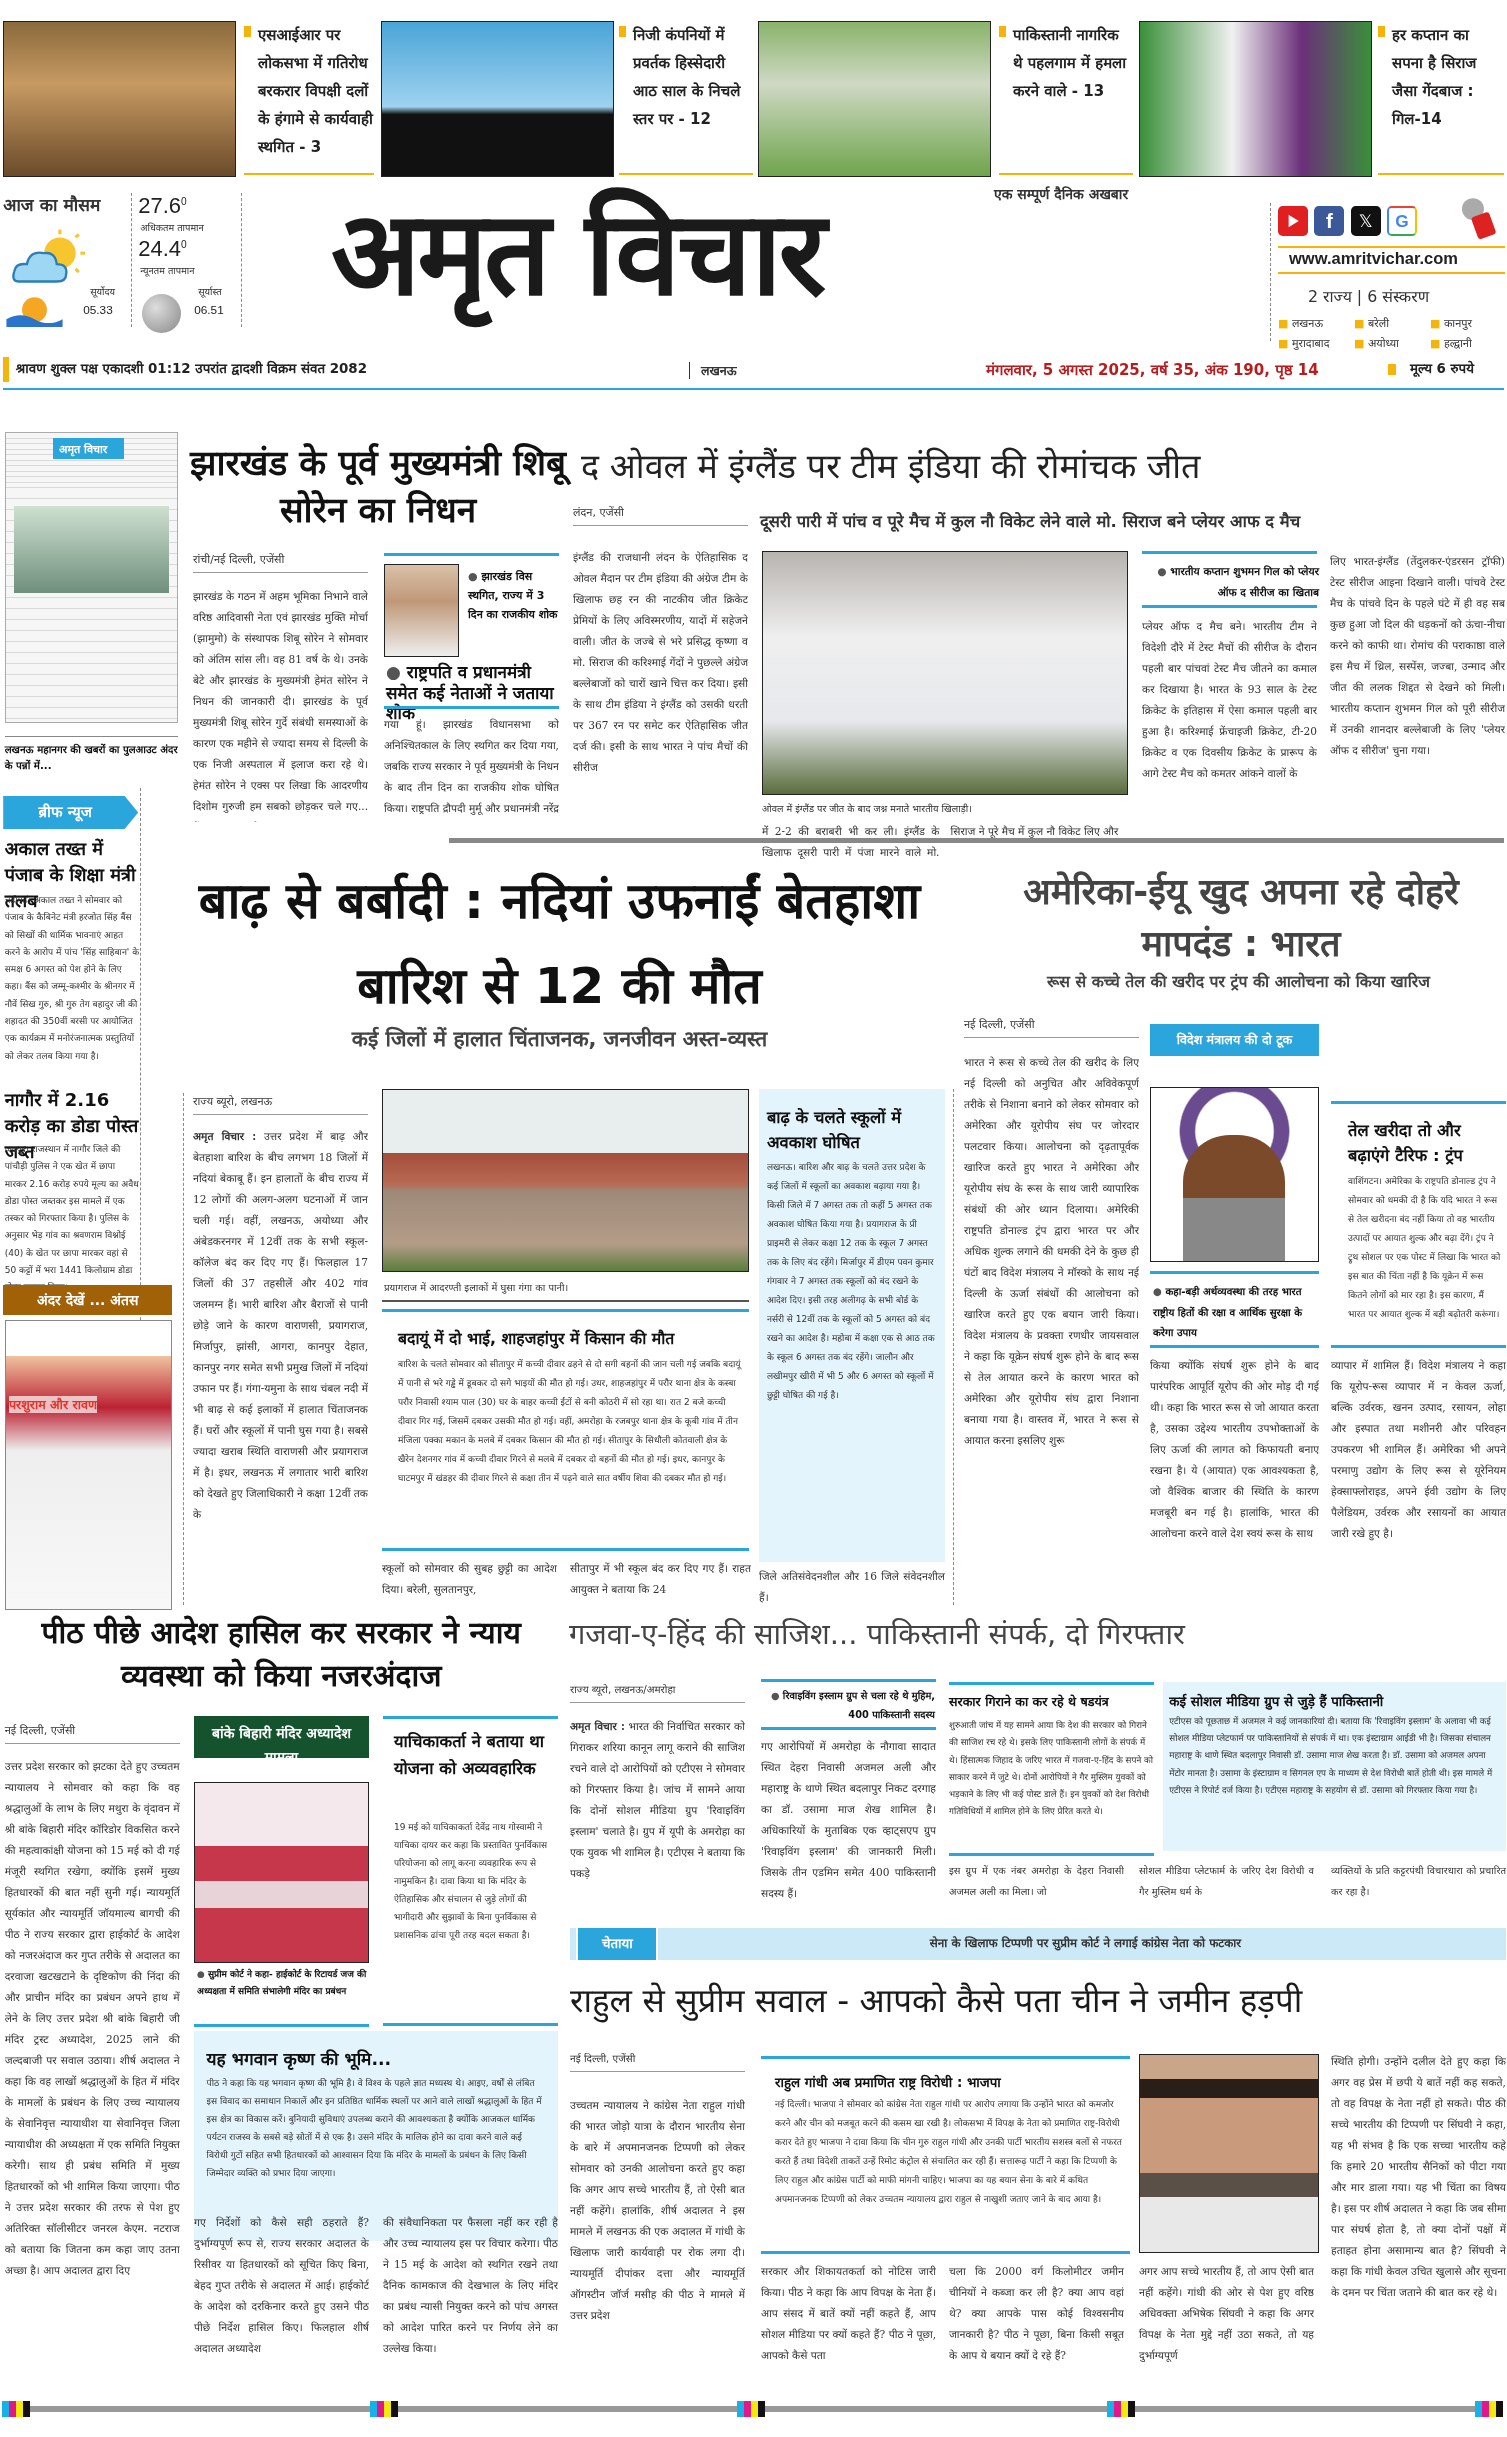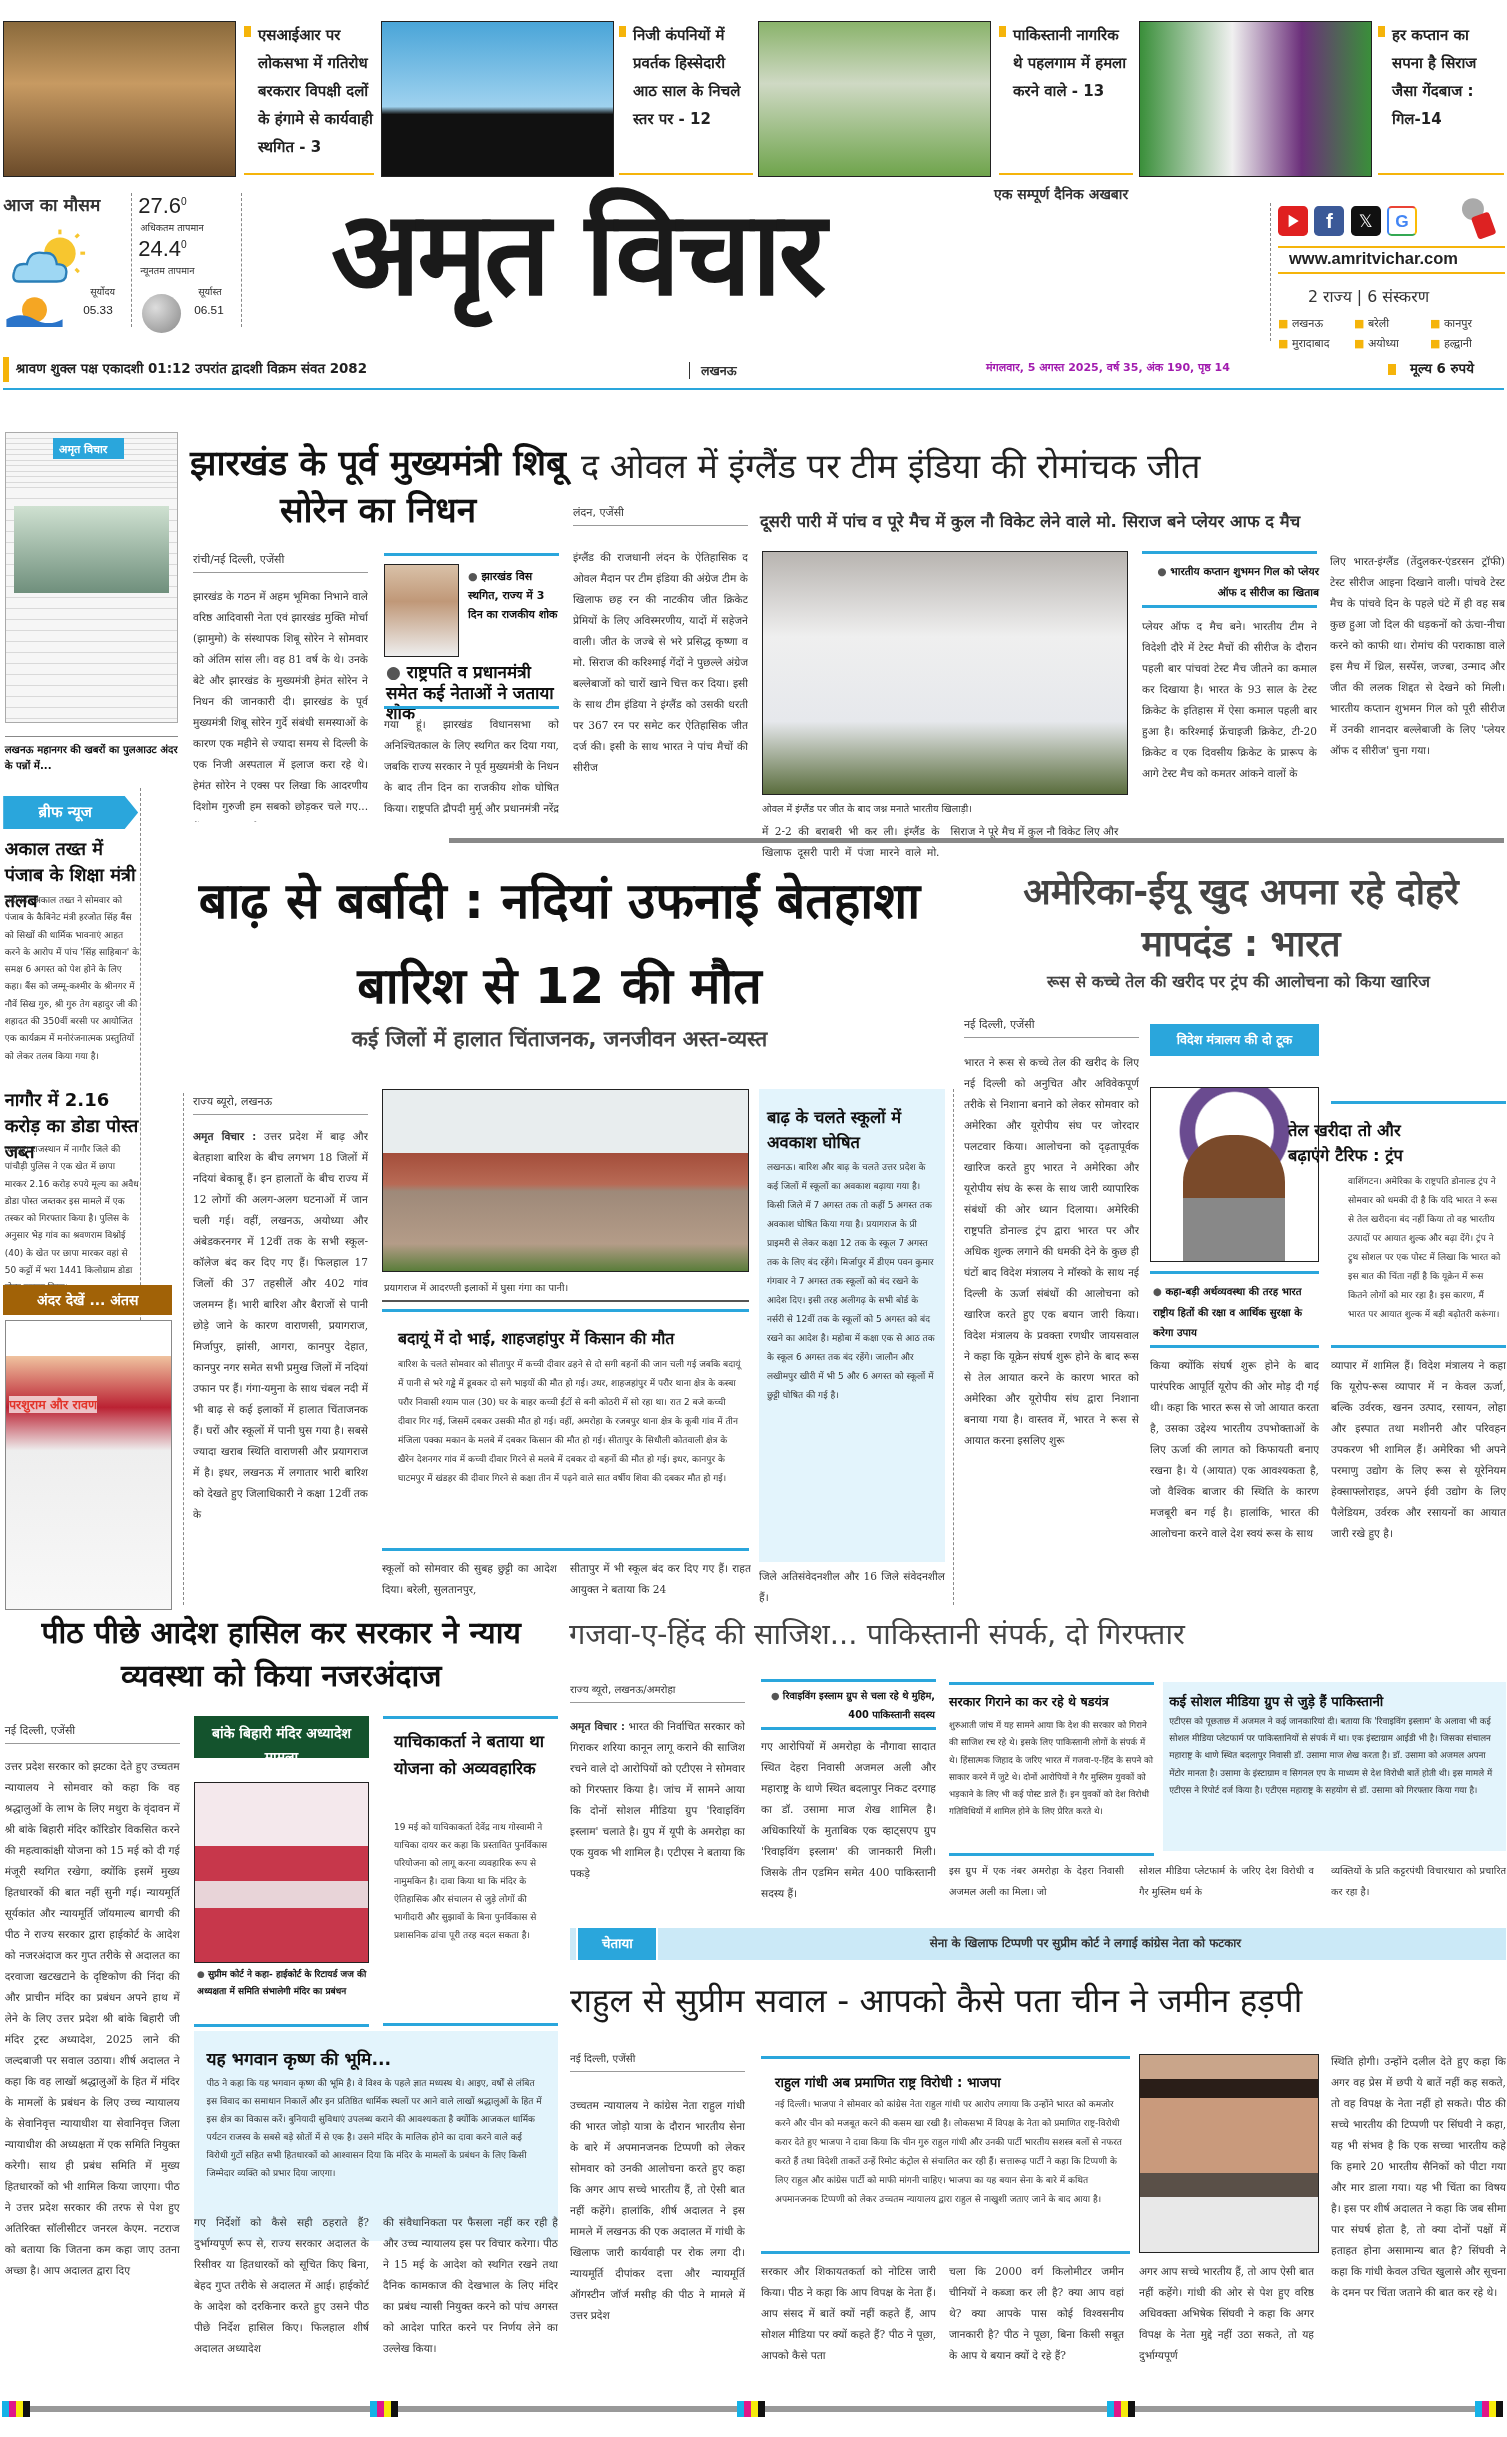--- a/index.html
+++ b/index.html
@@ -100,21 +100,21 @@
   <span data-name="edition-item">■ <span>बरेली</span></span>
   <span data-name="edition-item">■ <span>कानपुर</span></span>
   <span data-name="edition-item">■ <span>मुरादाबाद</span></span>
   <span data-name="edition-item">■ <span>अयोध्या</span></span>
   <span data-name="edition-item">■ <span>हल्द्वानी</span></span>
 </div>
 <style>[data-name=edition-item]{color:#f5b40a}[data-name=edition-item] span{color:#333}</style>
 
 <div class="abs" style="left:3.2px;top:357px;width:6.3px;height:25px;background:#f5b40a" data-name="panchang-marker"></div>
 <div class="abs hl" data-name="panchang" style="left:15.8px;top:359px;font-size:13.4px;color:#222">श्रावण शुक्ल पक्ष एकादशी 01:12 उपरांत द्वादशी विक्रम संवत 2082</div>
-<div class="abs hl" data-name="issue-line" style="left:986px;top:359px;font-size:11px;color:#a21caf">मंगलवार, 5 अगस्त 2025, वर्ष 35, अंक 190, पृष्ठ 14</div>
+<div class="abs hl" data-name="issue-line" style="left:986px;top:359px;font-size:15px;color:#b91c1c">मंगलवार, 5 अगस्त 2025, वर्ष 35, अंक 190, पृष्ठ 14</div>
 <div class="abs" style="left:1388px;top:364px;width:7.9px;height:11px;background:#f5b40a" data-name="issue-marker"></div>
 <div class="abs hl" data-name="price" style="left:1410px;top:359px;font-size:13.4px;color:#222">मूल्य 6 रुपये</div>
 <div class="abs" style="left:3.2px;top:388px;width:1501px;height:2.4px;background:#2aa6dc" data-name="masthead-rule"></div>
 
 <div class="abs photo" data-name="city-pullout-thumbnail" style="left:4.7px;top:432px;width:173px;height:291px;background:repeating-linear-gradient(180deg,#f6f6f6 0 4.7px,#d9d9d9 4.7px 5.5px);border:0.8px solid #aaa">
   <div style="background:#2aa6dc;color:#fff;font-weight:bold;font-size:11px;padding:3.2px 6.3px;width:71px;margin:4.7px 0 0 47px">अमृत विचार</div>
   <div style="margin:47px 7.9px;height:87px;background:linear-gradient(180deg,#cfe1d1,#6f8f7c)"></div>
 </div>
 <div class="abs hl" data-name="city-pullout-caption" style="left:4.7px;top:736px;width:173px;font-size:10.2px;line-height:16.5px;border-top:1.6px solid #888;padding-top:4.7px">लखनऊ महानगर की खबरों का पुलआउट अंदर के पन्नों में...</div>
 
@@ -188,21 +188,21 @@
     <div data-name="mea-label-text" style="color:#fff;font-weight:bold;font-size:12.6px;text-align:center;line-height:31.5px">विदेश मंत्रालय की दो टूक</div>
   </div>
 <div class="abs photo" data-name="randhir-jaiswal-photo" style="left:1150px;top:1087px;width:169px;height:175px;background:radial-gradient(circle at 50% 25%,#fff 0 25%,#6a4b90 26% 35%,#fff 36%) , linear-gradient(90deg,#2e8b3e 0 10%,transparent 10%)">
     <div style="position:absolute;left:31.5px;top:47px;width:102px;height:126px;background:linear-gradient(180deg,#7a4a2a 0 50%,#888 50%);border-radius:47px 47px 0 0"></div>
   </div>
 <div class="abs blueline" style="left:1150px;top:1271px;width:169px;height:3.2px" data-name="divider"></div>
 <div class="abs hl bullet" data-name="india-us-highlight" style="left:1153px;top:1282px;width:165px;font-size:10.2px;line-height:20.5px">कहा-बड़ी अर्थव्यवस्था की तरह भारत राष्ट्रीय हितों की रक्षा व आर्थिक सुरक्षा के करेगा उपाय</div>
 <div class="abs blueline" style="left:1150px;top:1345px;width:169px;height:3.2px" data-name="divider"></div>
 <div class="abs body-text" data-name="india-us-body-col2" style="left:1150px;top:1355px;width:169px;height:250px;overflow:hidden">किया क्योंकि संघर्ष शुरू होने के बाद पारंपरिक आपूर्ति यूरोप की ओर मोड़ दी गई थी। कहा कि भारत रूस से जो आयात करता है, उसका उद्देश्य भारतीय उपभोक्ताओं के लिए ऊर्जा की लागत को किफायती बनाए रखना है। ये (आयात) एक आवश्यकता है, जो वैश्विक बाजार की स्थिति के कारण मजबूरी बन गई है। हालांकि, भारत की आलोचना करने वाले देश स्वयं रूस के साथ</div>
 <div class="abs blueline" style="left:1331px;top:1101px;width:175px;height:3.2px" data-name="divider"></div>
-<div class="abs hl" data-name="trump-headline" style="left:1288px;top:1118px;width:150px;font-size:16.5px;line-height:25px">तेल खरीदा तो और बढ़ाएंगे टैरिफ : ट्रंप</div>
+<div class="abs hl" data-name="trump-headline" style="left:1348px;top:1118px;width:150px;font-size:16.5px;line-height:25px">तेल खरीदा तो और बढ़ाएंगे टैरिफ : ट्रंप</div>
 <div class="abs small-text" data-name="trump-text" style="left:1348px;top:1172px;width:154px;font-size:9px;line-height:19px">वाशिंगटन। अमेरिका के राष्ट्रपति डोनाल्ड ट्रंप ने सोमवार को धमकी दी है कि यदि भारत ने रूस से तेल खरीदना बंद नहीं किया तो वह भारतीय उत्पादों पर आयात शुल्क और बढ़ा देंगे। ट्रंप ने ट्रुथ सोशल पर एक पोस्ट में लिखा कि भारत को इस बात की चिंता नहीं है कि यूक्रेन में रूस कितने लोगों को मार रहा है। इस कारण, मैं भारत पर आयात शुल्क में बड़ी बढ़ोतरी करूंगा।</div>
 <div class="abs blueline" style="left:1331px;top:1345px;width:175px;height:3.2px" data-name="divider"></div>
 <div class="abs body-text" data-name="india-us-body-col3" style="left:1331px;top:1355px;width:175px;height:250px;overflow:hidden">व्यापार में शामिल हैं। विदेश मंत्रालय ने कहा कि यूरोप-रूस व्यापार में न केवल ऊर्जा, बल्कि उर्वरक, खनन उत्पाद, रसायन, लोहा और इस्पात तथा मशीनरी और परिवहन उपकरण भी शामिल हैं। अमेरिका भी अपने परमाणु उद्योग के लिए रूस से यूरेनियम हेक्साफ्लोराइड, अपने ईवी उद्योग के लिए पैलेडियम, उर्वरक और रसायनों का आयात जारी रखे हुए है।</div>
 
 <div class="abs hl" data-name="banke-headline" style="left:3.2px;top:1611px;width:556px;font-size:30px;line-height:43px;text-align:center">पीठ पीछे आदेश हासिल कर सरकार ने न्याय व्यवस्था को किया नजरअंदाज</div>
 <div class="abs dateline" data-name="banke-dateline" style="left:4.7px;top:1722px;width:175px">नई दिल्ली, एजेंसी</div>
 <div class="abs body-text" data-name="banke-body-col1" style="left:4.7px;top:1756px;width:175px;height:638px;overflow:hidden">उत्तर प्रदेश सरकार को झटका देते हुए उच्चतम न्यायालय ने सोमवार को कहा कि वह श्रद्धालुओं के लाभ के लिए मथुरा के वृंदावन में श्री बांके बिहारी मंदिर कॉरिडोर विकसित करने की महत्वाकांक्षी योजना को 15 मई को दी गई मंजूरी स्थगित रखेगा, क्योंकि इसमें मुख्य हितधारकों की बात नहीं सुनी गई। न्यायमूर्ति सूर्यकांत और न्यायमूर्ति जॉयमाल्य बागची की पीठ ने राज्य सरकार द्वारा हाईकोर्ट के आदेश को नजरअंदाज कर गुप्त तरीके से अदालत का दरवाजा खटखटाने के दृष्टिकोण की निंदा की और प्राचीन मंदिर का प्रबंधन अपने हाथ में लेने के लिए उत्तर प्रदेश श्री बांके बिहारी जी मंदिर ट्रस्ट अध्यादेश, 2025 लाने की जल्दबाजी पर सवाल उठाया। शीर्ष अदालत ने कहा कि वह लाखों श्रद्धालुओं के हित में मंदिर के मामलों के प्रबंधन के लिए उच्च न्यायालय के सेवानिवृत्त न्यायाधीश या सेवानिवृत्त जिला न्यायाधीश की अध्यक्षता में एक समिति नियुक्त करेगी। साथ ही प्रबंध समिति में मुख्य हितधारकों को भी शामिल किया जाएगा। पीठ ने उत्तर प्रदेश सरकार की तरफ से पेश हुए अतिरिक्त सॉलीसीटर जनरल केएम. नटराज को बताया कि जितना कम कहा जाए उतना अच्छा है। आप अदालत द्वारा दिए</div>
 <div class="abs" data-name="banke-label" style="left:194px;top:1716px;width:175px;height:42px;background:#14532d">
     <div data-name="banke-label-text" style="color:#fff;font-weight:bold;font-size:14px;text-align:center;line-height:23.6px;padding:6.3px 15.8px">बांके बिहारी मंदिर अध्यादेश मामला</div>
   </div>

